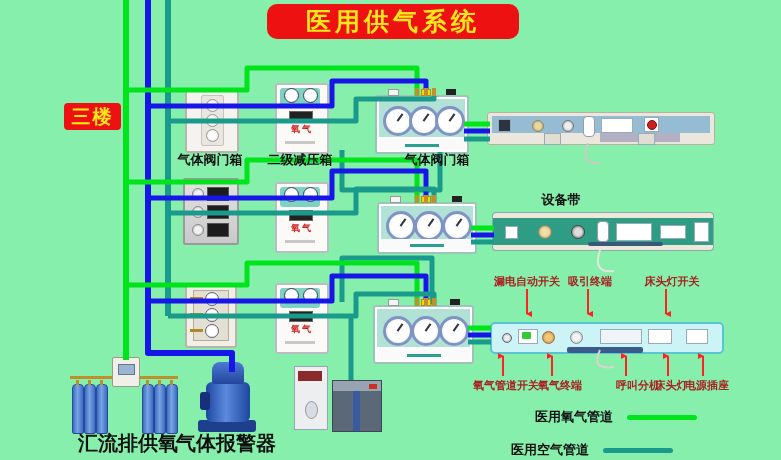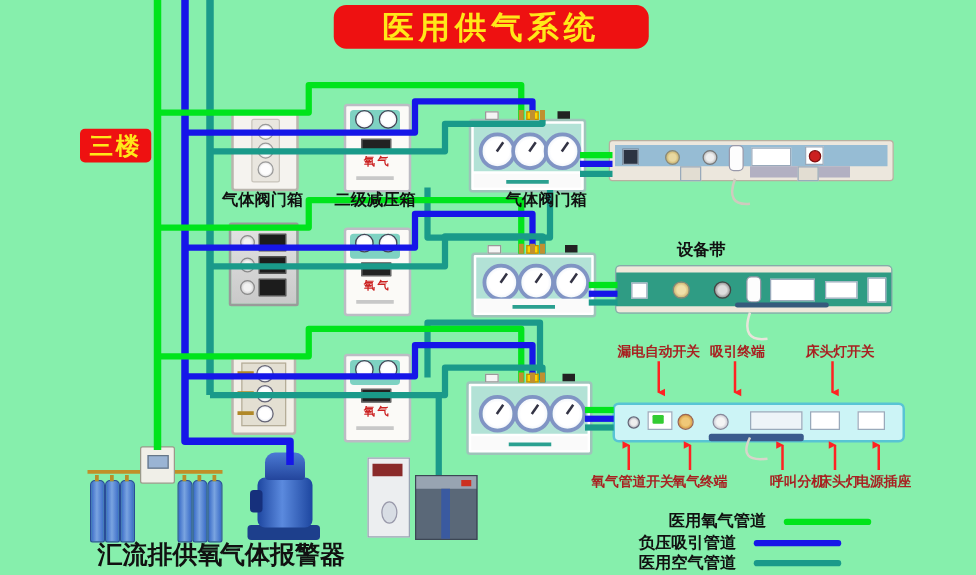--- a/index.html
+++ b/index.html
@@ -324,22 +324,18 @@
     <line x1="552" y1="376" x2="552" y2="356" marker-end="url(#ah)"></line>
     <line x1="626" y1="376" x2="626" y2="356" marker-end="url(#ah)"></line>
     <line x1="668" y1="376" x2="668" y2="356" marker-end="url(#ah)"></line>
     <line x1="703" y1="376" x2="703" y2="356" marker-end="url(#ah)"></line>
   </svg>
 
   <div class="abs lg-row" style="left:511px;top:408px;padding-left:24px;">
     <span class="lg-label">医用氧气管道</span>
     <span class="lg-line" style="background:#00e41c;"></span>
   </div>
-  <div class="abs lg-row" style="left:511px;top:425px;">
-    <span class="lg-label">负压吸引管道</span>
-    <span class="lg-line" style="background:#1616e8;"></span>
-  </div>
   <div class="abs lg-row" style="left:511px;top:441px;">
     <span class="lg-label">医用空气管道</span>
     <span class="lg-line" style="background:#1a9a8a;"></span>
   </div>
 
 </div>
 
 </body></html>

